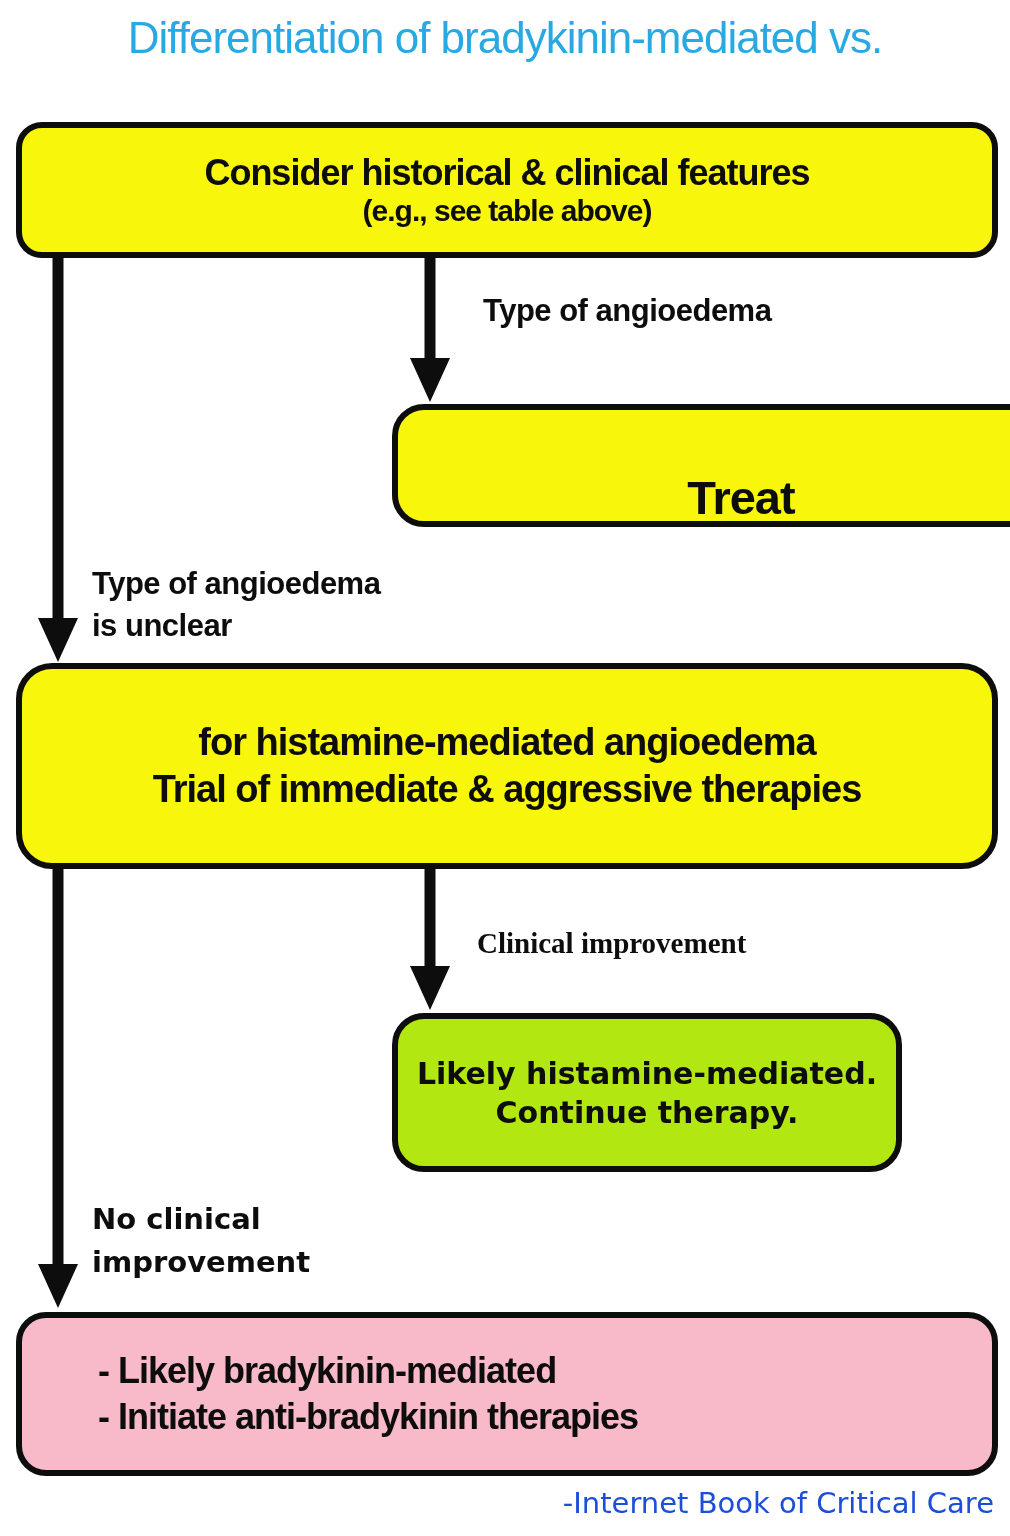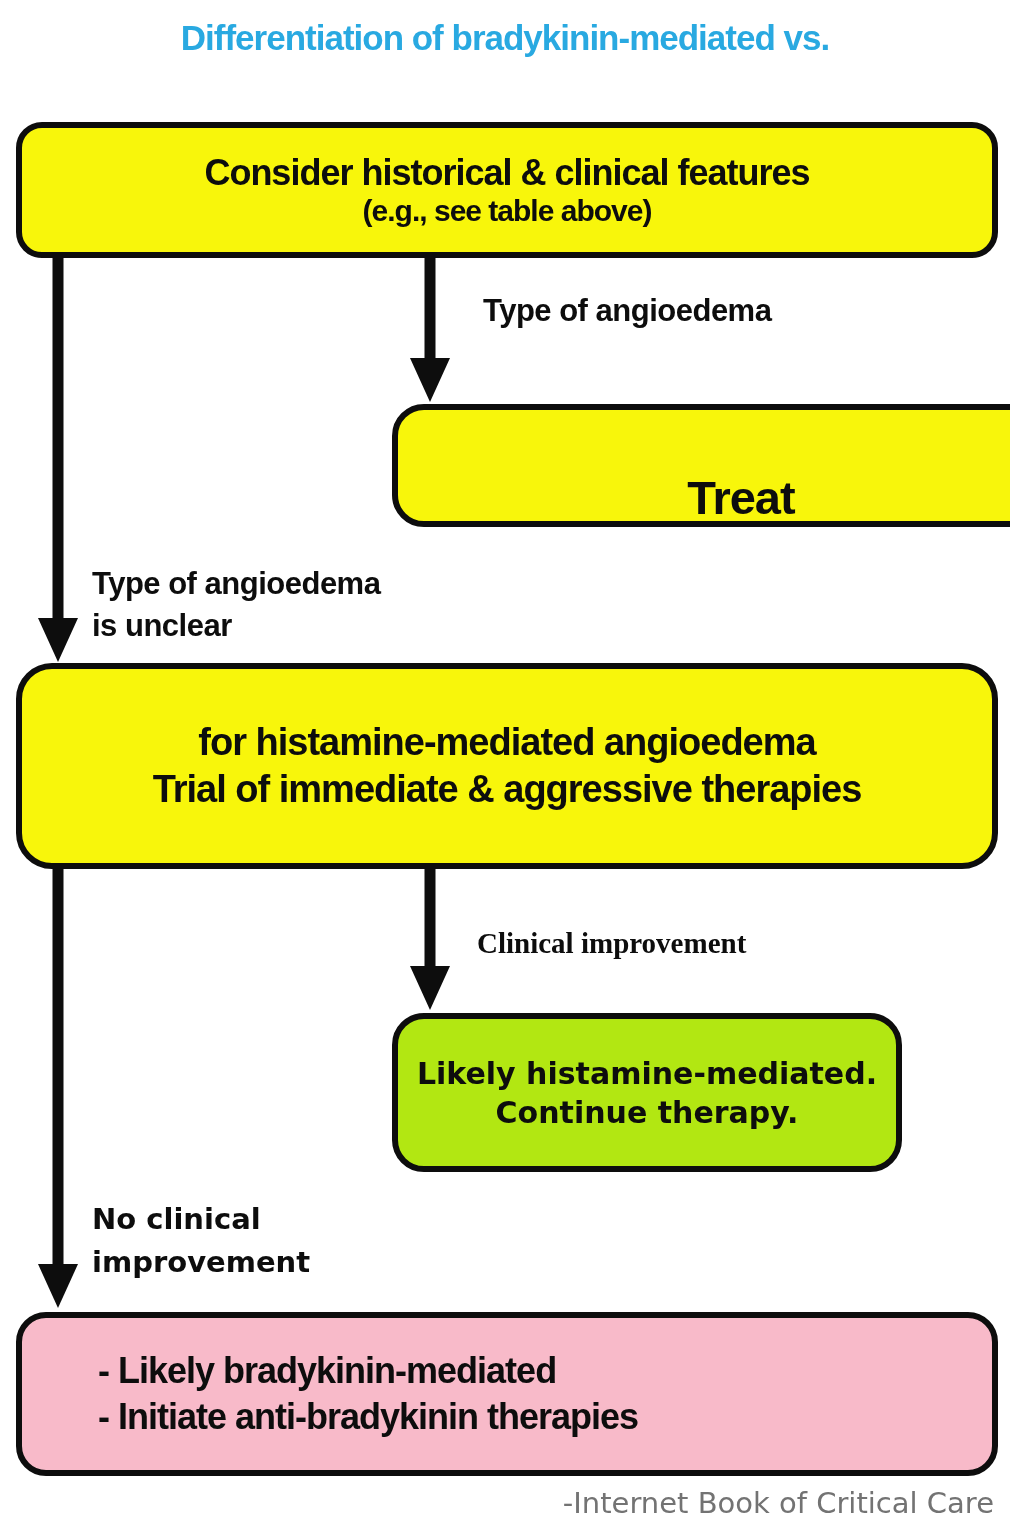--- a/index.html
+++ b/index.html
@@ -2,21 +2,21 @@
 <html><head>
 <meta charset="utf-8">
 <style>
   html,body{margin:0;padding:0;background:#ffffff;}
   #canvas{
     position:relative;width:1010px;height:1536px;background:#ffffff;
     font-family:"Liberation Sans",sans-serif;overflow:hidden;
   }
   .title{
     position:absolute;left:0;top:14px;width:100%;text-align:center;
-    color:#29a9e1;font-weight:bold;font-size:35px;line-height:48px;
+    color:#29a9e1;font-weight:normal;font-size:44px;line-height:48px;
     letter-spacing:-1px;
   }
   .box{
     position:absolute;background:#f8f60b;border:6px solid #0d0d0d;
     box-sizing:border-box;border-radius:28px;color:#0d0d0d;
     display:flex;flex-direction:column;justify-content:center;align-items:center;
     text-align:center;font-weight:bold;
   }
   #box-consider{left:16px;top:122px;width:982px;height:136px;border-radius:26px;letter-spacing:-1px;}
   #box-consider .l1{font-size:36px;line-height:42px;}
@@ -48,21 +48,21 @@
   .edge-label{
     position:absolute;color:#0d0d0d;font-weight:bold;
     font-size:31px;line-height:42px;letter-spacing:-0.5px;white-space:nowrap;
   }
   #label-clear{left:483px;top:290px;}
   #label-unclear{left:92px;top:563px;}
   #label-improvement{left:477px;top:922px;font-family:Liberation Serif, serif;font-size:29px;letter-spacing:0;}
   #label-no-improvement{left:92px;top:1198px;font-family:"DejaVu Sans",sans-serif;font-size:29px;line-height:43px;letter-spacing:0;}
   .italic{font-style:italic;}
   .footer{
-    position:absolute;right:16px;top:1486px;color:#737373;
+    position:absolute;right:16px;top:1486px;color:#1d4ed8;
     font-family:"DejaVu Sans",sans-serif;font-size:29px;white-space:nowrap;
   }
 </style>
 </head>
 <body>
 
 <div id="canvas">
 
   <div class="title">
     <div>Differentiation of bradykinin-mediated vs.</div>

